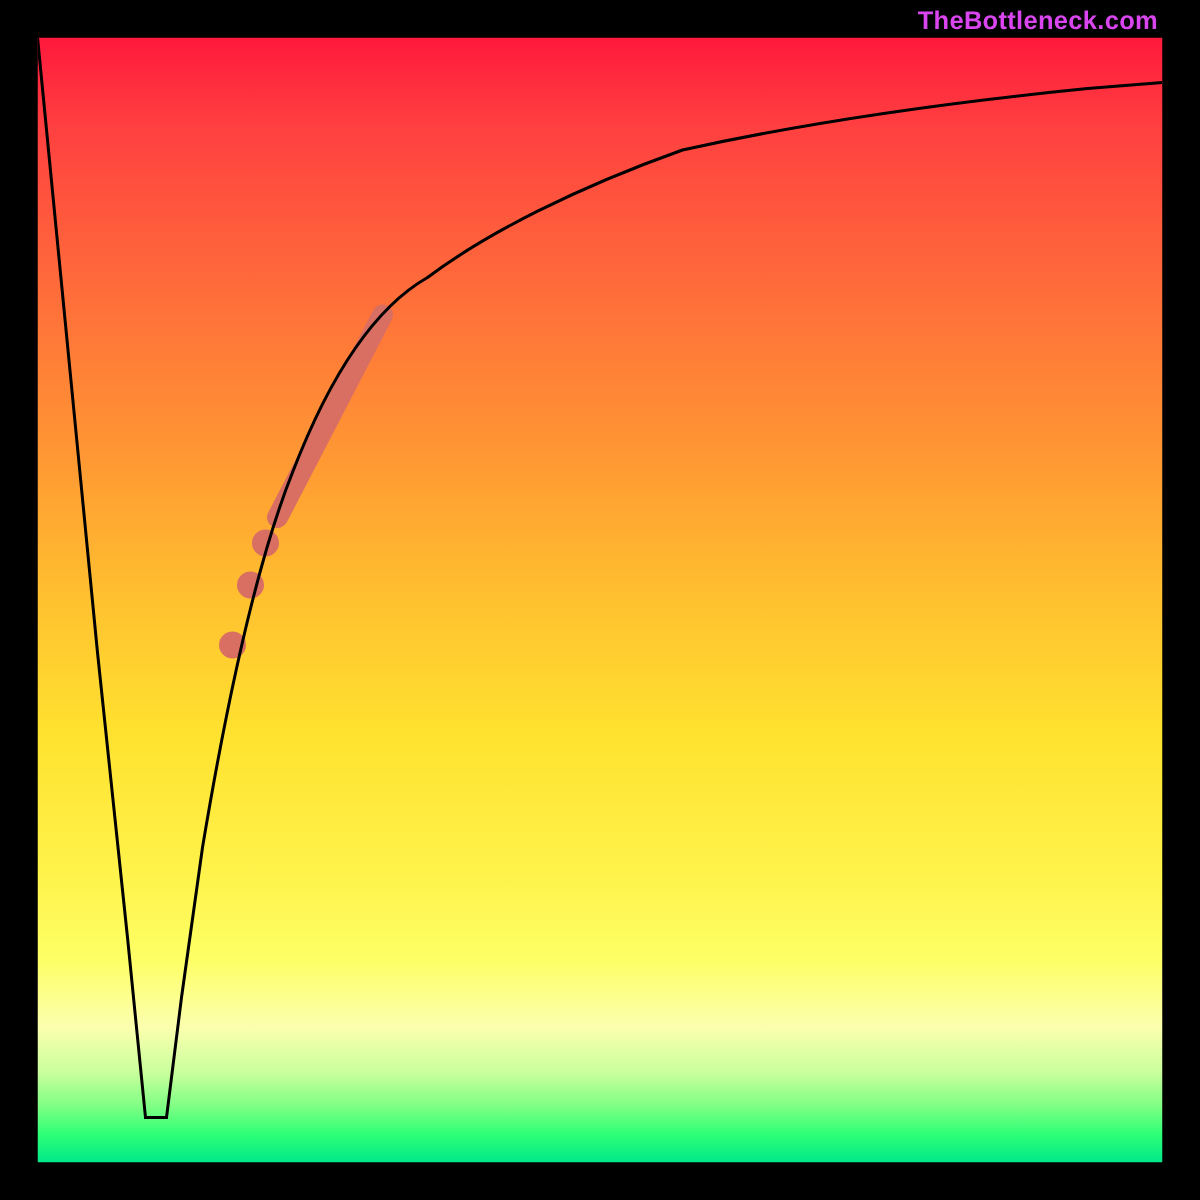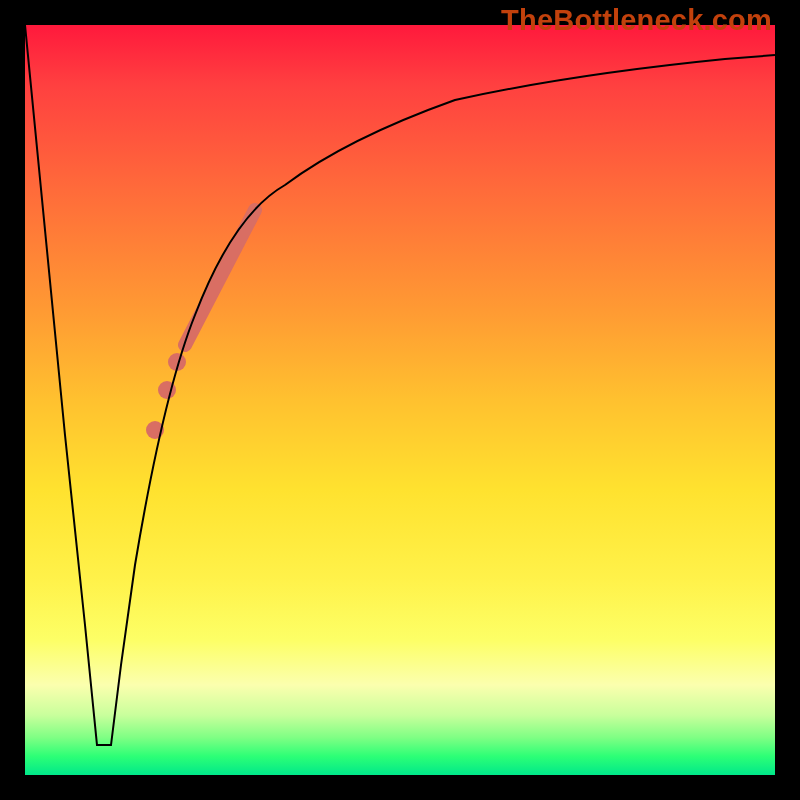--- a/index.html
+++ b/index.html
@@ -48,23 +48,23 @@
     position: absolute;
     inset: 0;
     width: 100%;
     height: 100%;
   }
   .watermark {
     position: absolute;
     top: 4px;
     right: 28px;
     font-family: Arial, Helvetica, sans-serif;
-    font-size: 29px;
+    font-size: 17px;
     font-weight: 600;
-    color: #c2410c;
+    color: #d946ef;
     letter-spacing: 0.2px;
     user-select: none;
   }
 </style>
 </head>
 <body>
 
 <div class="frame">
   <div class="plot-area">
     <div class="gradient"></div>

